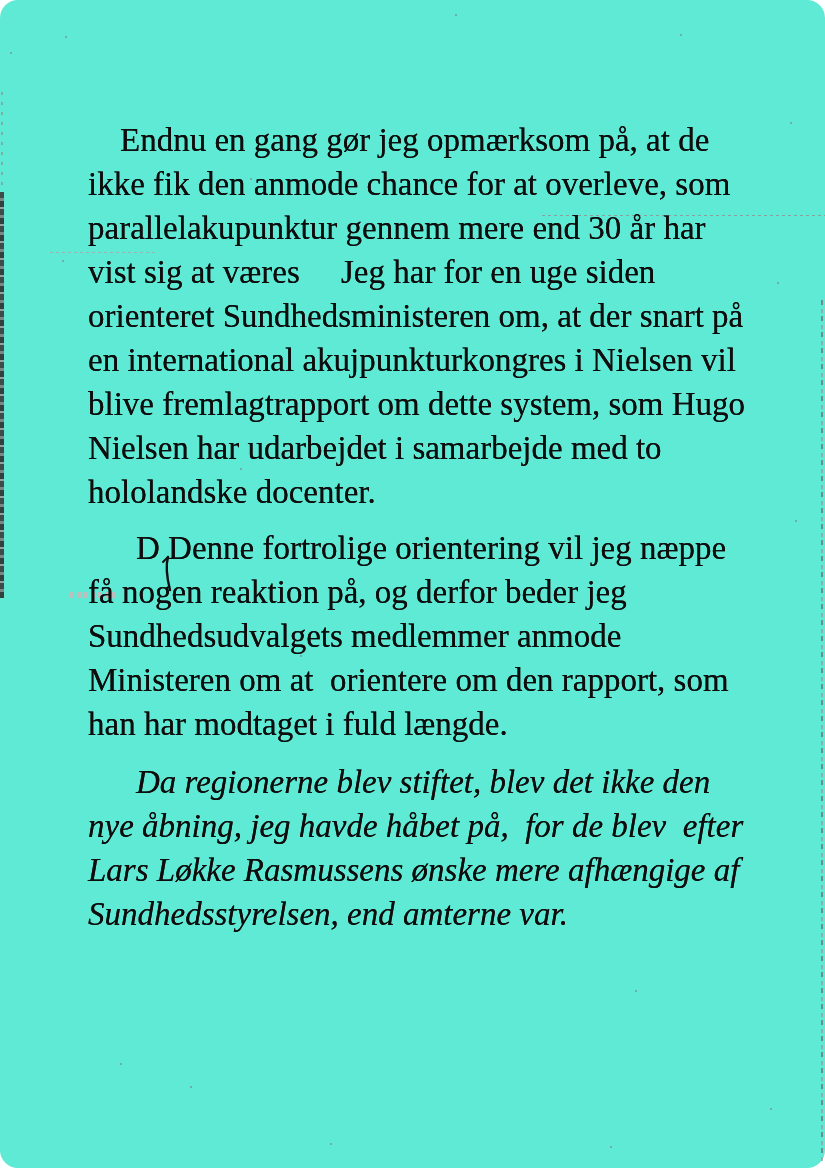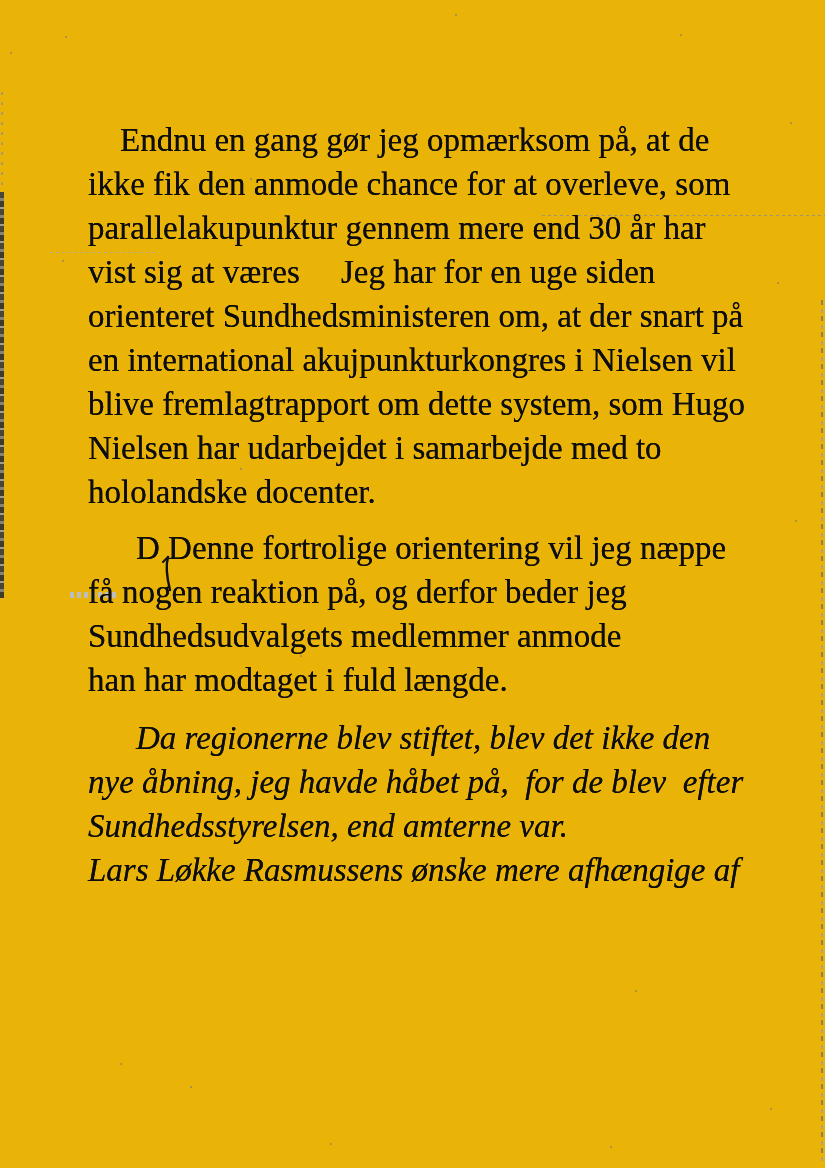--- a/index.html
+++ b/index.html
@@ -5,21 +5,22 @@
   html, body { margin: 0; padding: 0; }
   body {
     width: 825px; height: 1168px;
     background: #ffffff;
     overflow: hidden;
     position: relative;
     font-family: "Liberation Serif", "DejaVu Serif", serif;
   }
   .page {
     position: absolute; inset: 0;
-    background: #eab308;
+    background: #5eead4;
+    border-radius: 18px;
   }
   .text-block {
     position: absolute;
     left: 88px; top: 118px;
     width: 700px;
     color: #0d0d0d;
     font-size: 33px;
     line-height: 44px;
     text-shadow: 0 0 0.6px #1a1a1a;
   }
@@ -133,24 +134,25 @@
       <div class="line">en international akujpunkturkongres i Nielsen vil</div>
       <div class="line">blive fremlagtrapport om dette system, som Hugo</div>
       <div class="line">Nielsen har udarbejdet i samarbejde med to</div>
       <div class="line">hololandske docenter.</div>
     </div>
 
     <div class="paragraph gap-lg">
       <div class="line indent-lg">D Denne fortrolige orientering vil jeg næppe</div>
       <div class="line">få nogen reaktion på, og derfor beder jeg</div>
       <div class="line">Sundhedsudvalgets medlemmer anmode</div>
+      <div class="line">Ministeren om at  orientere om den rapport, som</div>
       <div class="line">han har modtaget i fuld længde.</div>
     </div>
 
     <div class="paragraph gap-md">
       <div class="line indent-lg">Da regionerne blev stiftet, blev det ikke den</div>
       <div class="line">nye åbning, jeg havde håbet på,  for de blev  efter</div>
+      <div class="line">Lars Løkke Rasmussens ønske mere afhængige af</div>
       <div class="line">Sundhedsstyrelsen, end amterne var.</div>
-      <div class="line">Lars Løkke Rasmussens ønske mere afhængige af</div>
     </div>
 
   </div>
 </div>
 
 </body></html>

